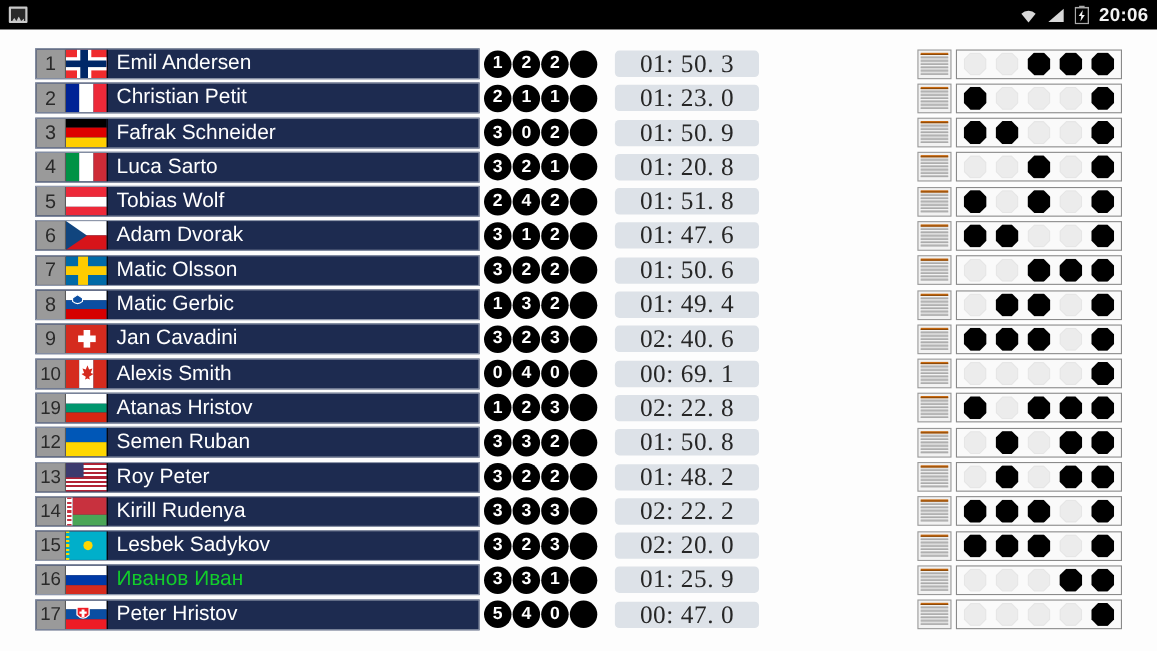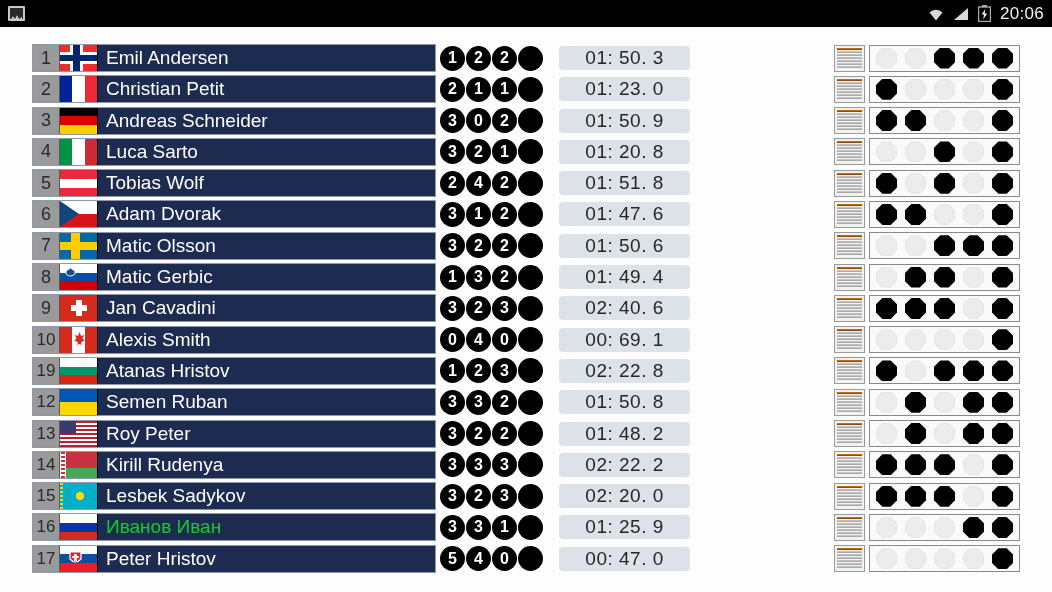--- a/index.html
+++ b/index.html
@@ -13,21 +13,21 @@
   
   #statusbar {
     position: absolute; top: 0; left: 0;
     width: 1052px; height: 27px;
     background: #000;
     display: flex; align-items: center;
     justify-content: space-between;
     padding: 0 8px;
   }
   #statusbar .left { display: flex; align-items: center; gap: 6px; }
-  #statusbar .right { display: flex; align-items: center; gap: 7px; }
+  #statusbar .right { display: flex; align-items: center; gap: 7px; font-weight: bold; }
   .sb-time {
     color: #f2f2f2; font-size: 17px;
     font-family: "Liberation Sans", sans-serif;
     letter-spacing: .3px; padding-left: 2px;
   }
   .icon-screenshot {
     width: 17px; height: 15px;
     border: 2px solid #c9c9c9;
     background: #2a2a2a;
     position: relative; overflow: hidden;
@@ -96,22 +96,22 @@
     display:flex; align-items:center; justify-content:center;
     font-size: 16px; font-weight: bold;
     font-family: "Liberation Sans", sans-serif;
     flex: 0 0 25px;
   }
   .pen.blank { color: transparent; }
   .time-box {
     width: 132px; height: 24px; margin-left: 8px;
     background: #dde2e8; border-radius: 4px;
     display:flex; align-items:center; justify-content:center;
-    color: #262626; font-size: 19px;
-    font-family: Liberation Sans, sans-serif;
+    color: #262626; font-size: 23px;
+    font-family: Liberation Serif, serif;
     letter-spacing: .5px;
   }
 
   
   .target-row {
     height: 28px; margin-bottom: 3.3px;
     display: flex; align-items: center; gap: 4px;
   }
   .magazine {
     width: 31px; height: 27px; flex:0 0 31px;
@@ -194,21 +194,21 @@
       </div>
       <div class="athlete-row">
         <div class="rank-box">3</div>
      <div class="flag">
           <span class="f-h3">
             <i style="background:#000"></i>
             <i style="background:#dd0000"></i>
             <i style="background:#ffce00"></i>
           </span>
         </div>
-     <div class="athlete-name">Andreas Schneider</div>
+     <div class="athlete-name">Fafrak Schneider</div>
       </div>
       <div class="athlete-row">
         <div class="rank-box">4</div>
      <div class="flag">
           <span class="f-v3">
             <i style="background:#009246"></i>
             <i style="background:#fff"></i>
             <i style="background:#ce2b37"></i>
           </span>
         </div>

